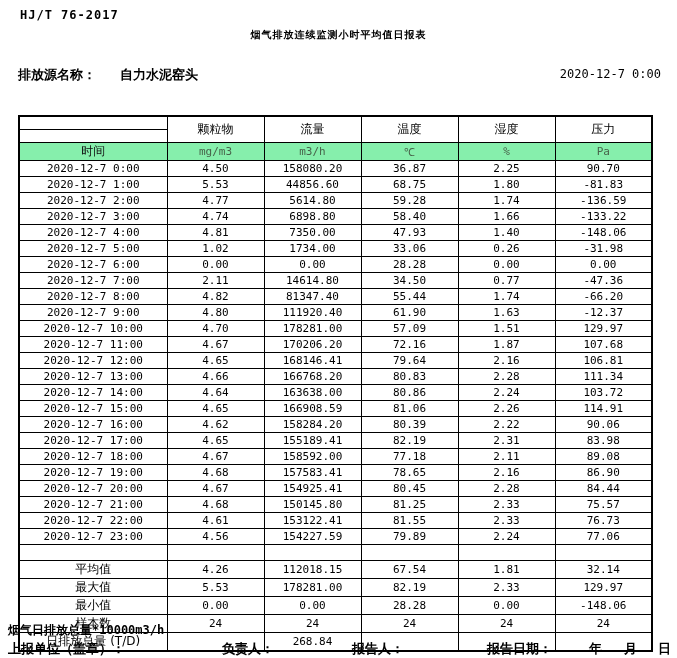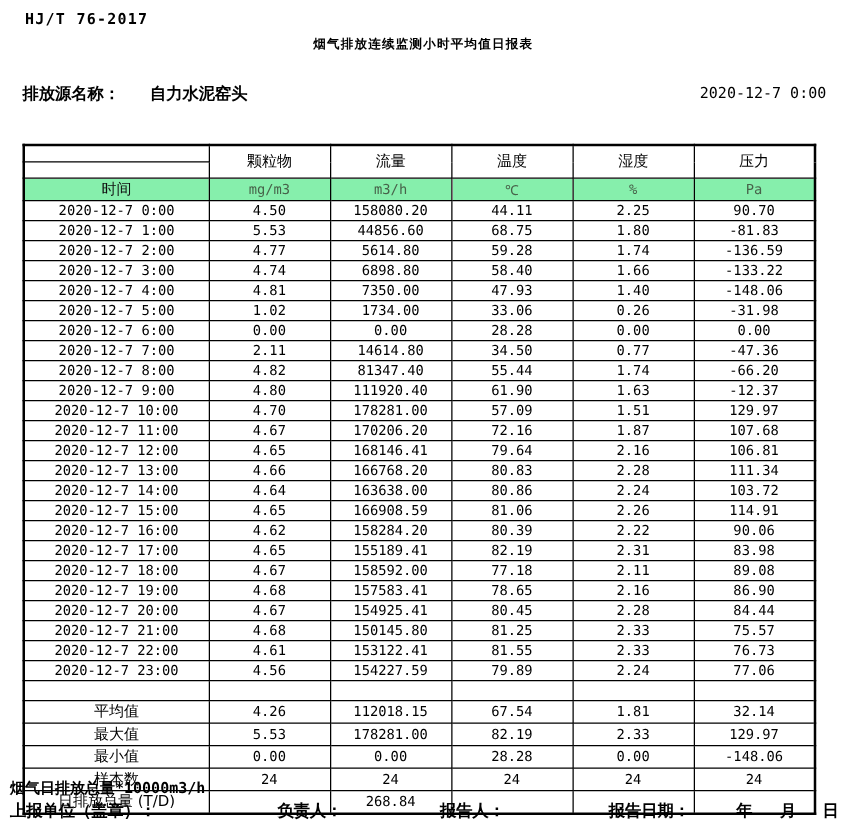--- a/index.html
+++ b/index.html
@@ -94,21 +94,21 @@
           <td class="unit">℃</td>
           <td class="unit">%</td>
           <td class="unit">Pa</td>
         </tr>
       </thead>
     <tbody>
         <tr class="data-row">
           <td class="c-time">2020-12-7 0:00</td>
           <td class="c-num">4.50</td>
           <td class="c-num">158080.20</td>
-          <td class="c-num">44.11</td>
+          <td class="c-num">36.87</td>
           <td class="c-num">2.25</td>
           <td class="c-num">90.70</td>
         </tr>
         <tr class="data-row">
           <td class="c-time">2020-12-7 1:00</td>
           <td class="c-num">5.53</td>
           <td class="c-num">44856.60</td>
           <td class="c-num">68.75</td>
           <td class="c-num">1.80</td>
           <td class="c-num">-81.83</td>

